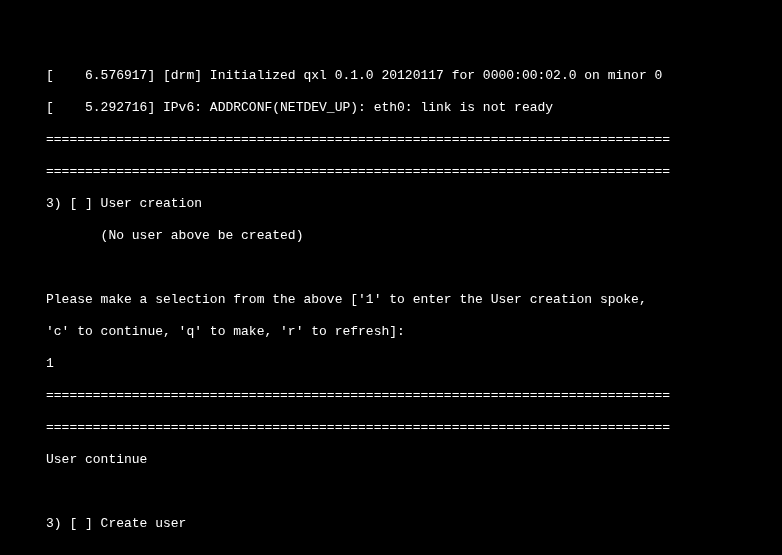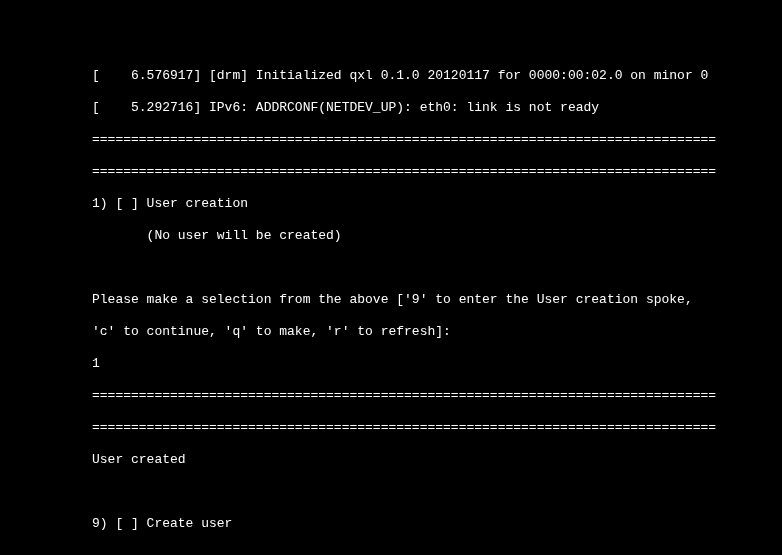--- a/index.html
+++ b/index.html
@@ -14,43 +14,42 @@
       font-size: 13px;
       line-height: 16px;
       padding: 4px 0 0 46px;
       width: 782px;
       height: 555px;
       overflow: hidden;
       white-space: pre;
     }
     .line {
       display: block;
-      margin-left: 46px;
     }
   </style>
 </head>
 <body>
 
 
 
 <span class="line">[    6.576917] [drm] Initialized qxl 0.1.0 20120117 for 0000:00:02.0 on minor 0</span>
 <span class="line">[    5.292716] IPv6: ADDRCONF(NETDEV_UP): eth0: link is not ready</span>
 <span class="line">================================================================================</span>
 <span class="line">================================================================================</span>
-<span class="line">1) [ ] User creation</span>
-<span class="line">       (No user will be created)</span>
+<span class="line">3) [ ] User creation</span>
+<span class="line">       (No user above be created)</span>
 <span class="line"> </span>
-<span class="line">Please make a selection from the above ['9' to enter the User creation spoke,</span>
+<span class="line">Please make a selection from the above ['1' to enter the User creation spoke,</span>
 <span class="line">'c' to continue, 'q' to make, 'r' to refresh]:</span>
 <span class="line">1</span>
 <span class="line">================================================================================</span>
 <span class="line">================================================================================</span>
-<span class="line">User created</span>
+<span class="line">User continue</span>
 <span class="line"> </span>
-<span class="line">9) [ ] Create user</span>
+<span class="line">3) [ ] Create user</span>
 <span class="line"> </span>
 
 
 
 
 
 
 
 
 

